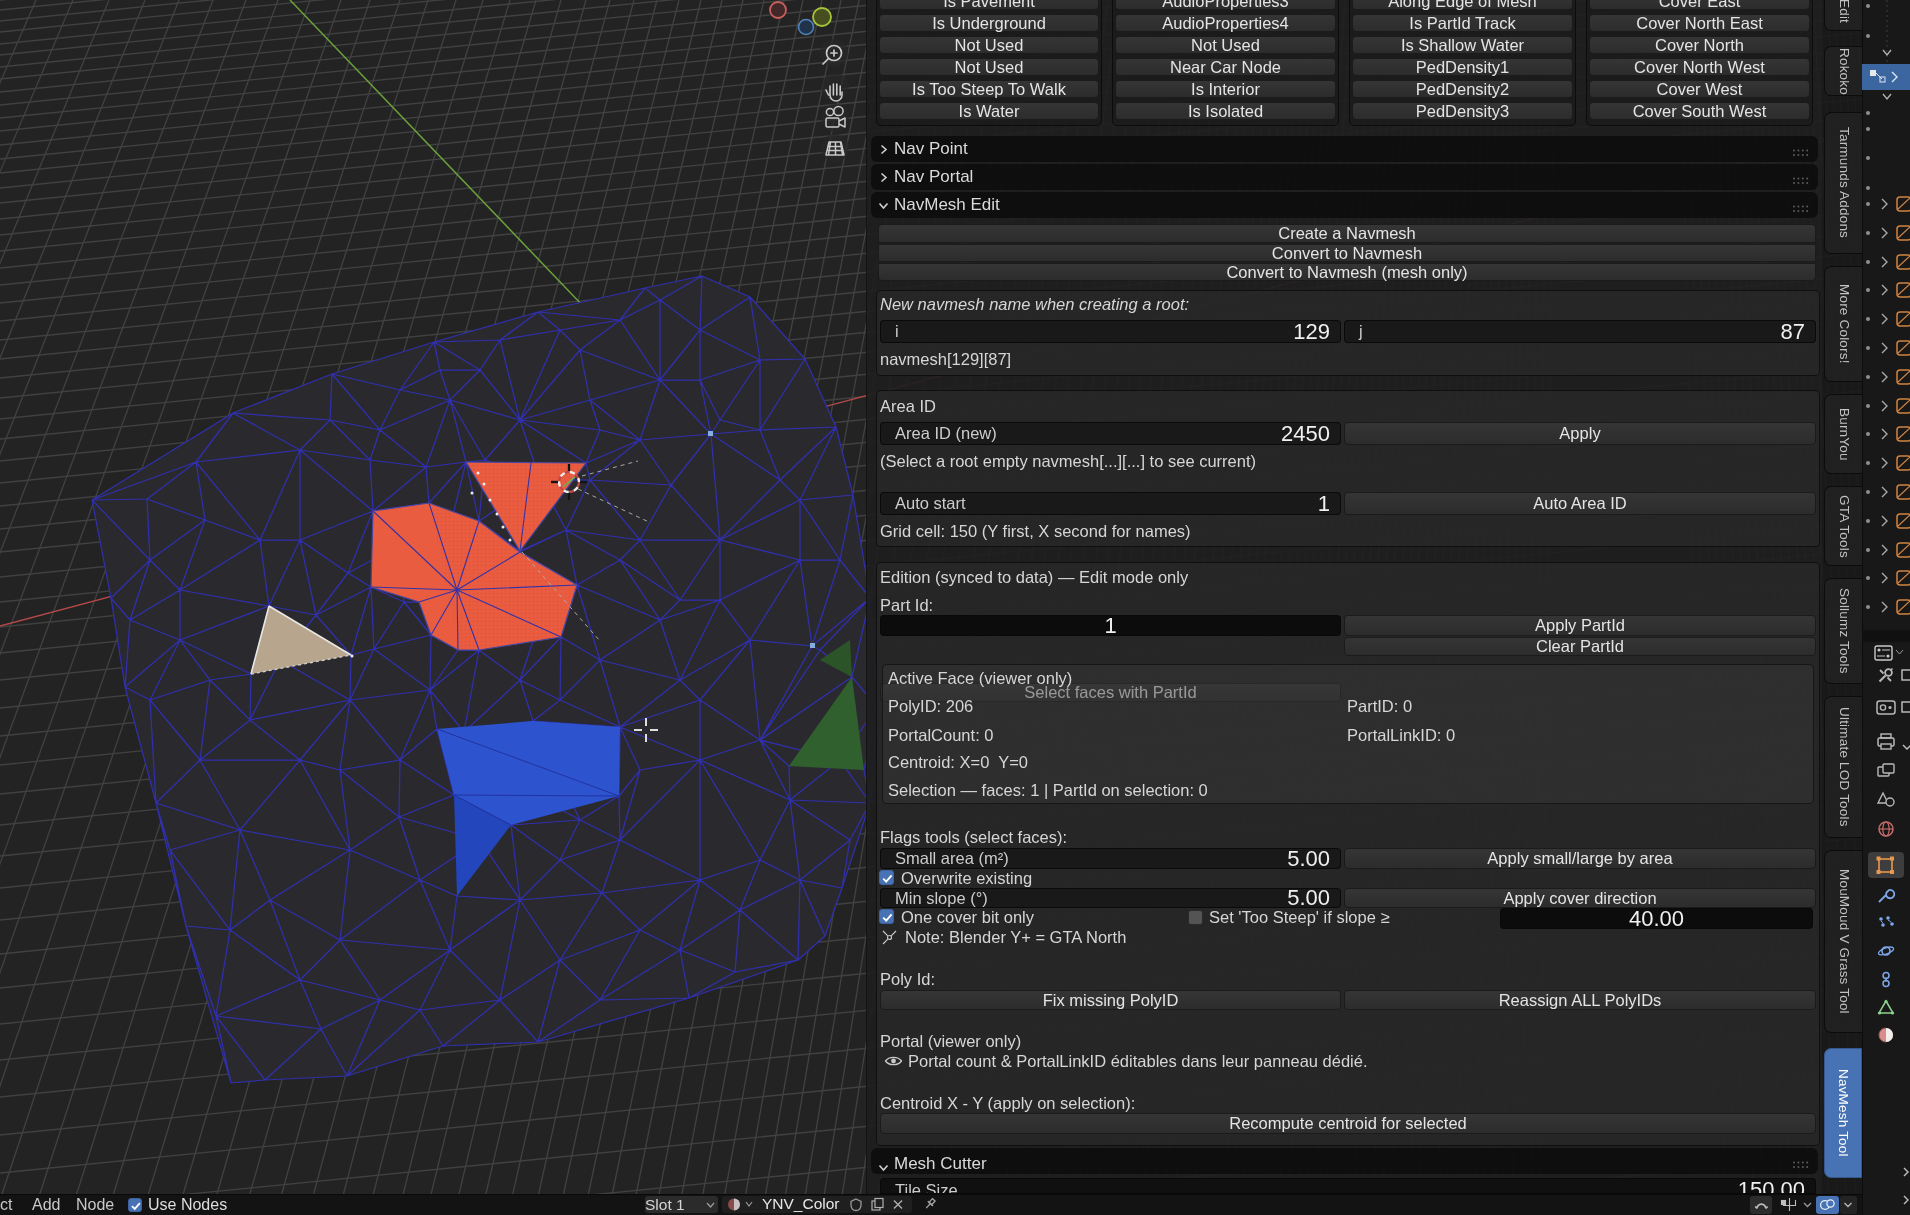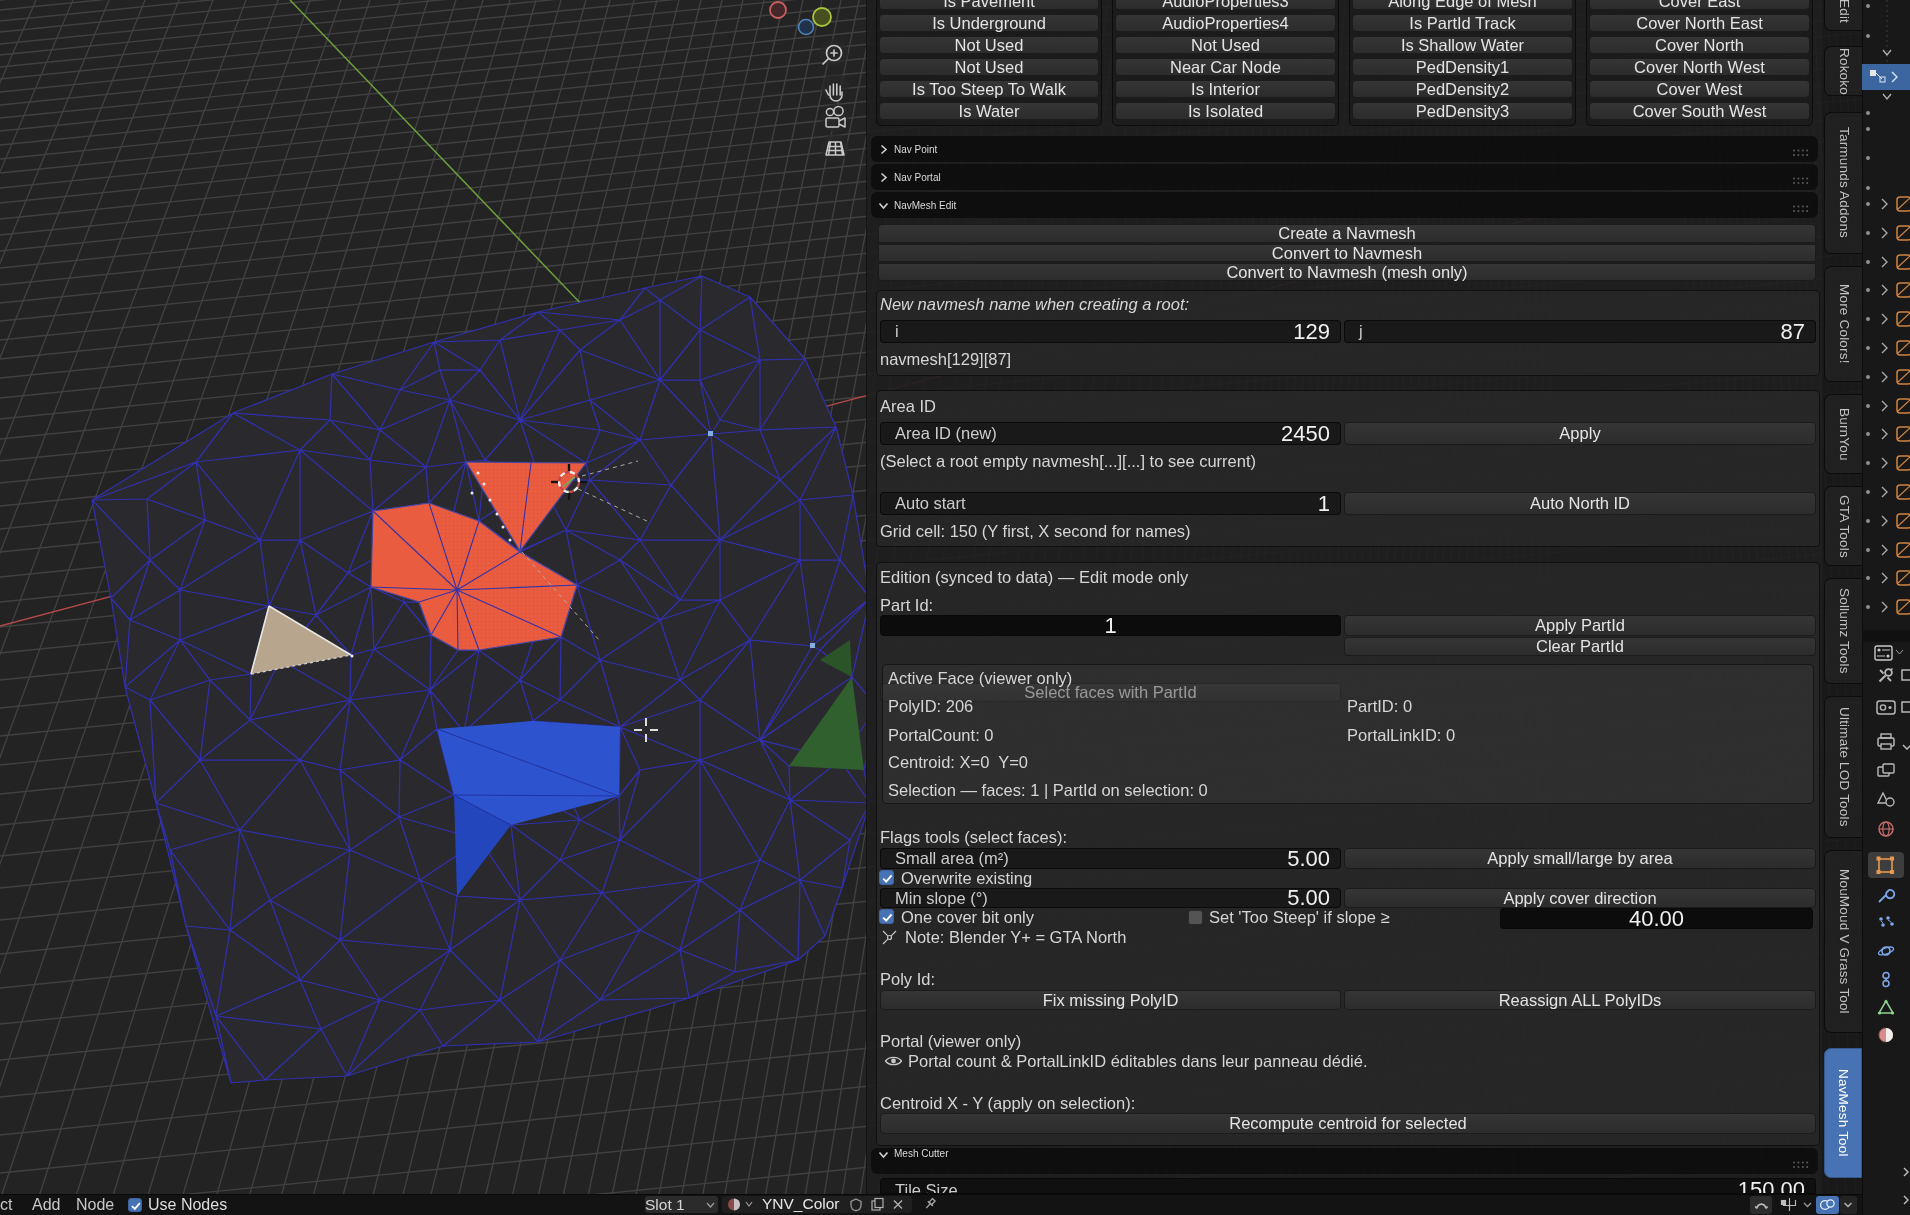--- a/index.html
+++ b/index.html
@@ -5,21 +5,21 @@
 html,body { width:1910px; height:1215px; overflow:hidden; background:#232323;
   font-family:"Liberation Sans", sans-serif; }
 #vp { position:absolute; left:0; top:0; }
 div { position:absolute; }
 .btn { background:linear-gradient(#353535,#2c2c2c); border:1px solid #1b1b1b; border-radius:4px;
   color:#e4e4e4; font-size:16.5px; display:flex; align-items:center; justify-content:center;
   white-space:nowrap; }
 .lab { color:#d6d6d6; font-size:16.5px; white-space:nowrap; }
 .flab { color:#cccccc; font-size:16.5px; white-space:nowrap; }
 .fval { color:#f0f0f0; font-size:22px; white-space:nowrap; }
-.ht { color:#dadada; font-size:10px; }
+.ht { color:#dadada; font-size:17px; }
 .tab { }
 </style></head>
 <body>
 <svg id="vp" width="1910" height="1215" viewBox="0 0 1910 1215">
 <rect width="1910" height="1215" fill="#232323"></rect>
 <g stroke="#414141" stroke-width="1.35">
       <line x1="0" y1="-30" x2="1910" y2="-221"></line>
       <line x1="0" y1="-20" x2="1910" y2="-211"></line>
       <line x1="0" y1="-10" x2="1910" y2="-201"></line>
       <line x1="0" y1="-0" x2="1910" y2="-191"></line>
@@ -467,21 +467,21 @@
         <circle cx="6.4" cy="2.5" r="1" fill="#5c5c5c"></circle>
         <circle cx="10.8" cy="2.5" r="1" fill="#5c5c5c"></circle>
         <circle cx="15.200000000000001" cy="2.5" r="1" fill="#5c5c5c"></circle>
         <circle cx="2.0" cy="6.9" r="1" fill="#5c5c5c"></circle>
         <circle cx="6.4" cy="6.9" r="1" fill="#5c5c5c"></circle>
         <circle cx="10.8" cy="6.9" r="1" fill="#5c5c5c"></circle>
         <circle cx="15.200000000000001" cy="6.9" r="1" fill="#5c5c5c"></circle>
       </svg></div>
   </div>
 <div style="left:871px;top:1148px;width:947px;height:26px;background:rgba(13,13,13,0.88);border-radius:6px;position:absolute;">
-    <div style="display:flex;align-items:flex-start;height:100%;padding-left:6px">
+    <div style="display:flex;align-items:flex-end;height:100%;padding-left:6px">
       <svg width="13" height="13" viewBox="0 0 13 13" style="margin:0 4px 0 0">
         <path d="M2.5 4.5 L6.5 9 L10.5 4.5" stroke="#d0d0d0" stroke-width="1.6" fill="none"></path>
       </svg>
       <span class="ht">Mesh Cutter</span>
     </div>
     <div style="position:absolute;right:8px;top:8px"><svg width="18" height="10" viewBox="0 0 18 10">
         <circle cx="2.0" cy="2.5" r="1" fill="#5c5c5c"></circle>
         <circle cx="6.4" cy="2.5" r="1" fill="#5c5c5c"></circle>
         <circle cx="10.8" cy="2.5" r="1" fill="#5c5c5c"></circle>
         <circle cx="15.200000000000001" cy="2.5" r="1" fill="#5c5c5c"></circle>
@@ -510,21 +510,21 @@
 <div style="left:880px;top:422px;width:461px;height:23px;background:rgba(24,24,24,0.95);border:1px solid rgba(9,9,9,0.9);border-radius:4px;display:flex;align-items:center;padding:0 10px 0 14px;">
     <span class="flab">Area ID (new)</span>
     <span class="fval" style="margin-left:auto">2450</span>
   </div>
 <div class="btn" style="left:1344px;top:422px;width:472px;height:23px;">Apply</div>
 <div class="lab" style="left:880px;top:450px;height:22px;line-height:22px;">(Select a root empty navmesh[...][...] to see current)</div>
 <div style="left:880px;top:492px;width:461px;height:23px;background:rgba(24,24,24,0.95);border:1px solid rgba(9,9,9,0.9);border-radius:4px;display:flex;align-items:center;padding:0 10px 0 14px;">
     <span class="flab">Auto start</span>
     <span class="fval" style="margin-left:auto">1</span>
   </div>
-<div class="btn" style="left:1344px;top:492px;width:472px;height:23px;">Auto North ID</div>
+<div class="btn" style="left:1344px;top:492px;width:472px;height:23px;">Auto Area ID</div>
 <div class="lab" style="left:880px;top:520px;height:22px;line-height:22px;">Grid cell: 150 (Y first, X second for names)</div>
 <div style="left:876px;top:562px;width:944px;height:584px;background:rgba(42,42,42,0.75);border:1px solid rgba(12,12,12,0.85);border-radius:5px;"></div>
 <div class="lab" style="left:880px;top:566px;height:22px;line-height:22px;">Edition (synced to data) — Edit mode only</div>
 <div class="lab" style="left:880px;top:594px;height:22px;line-height:22px;">Part Id:</div>
 <div style="left:880px;top:615px;width:461px;height:21px;background:#0c0c0c;border:1px solid rgba(9,9,9,0.9);border-radius:4px;display:flex;align-items:center;">
     <span class="fval" style="margin:0 auto">1</span>
   </div>
 <div class="btn" style="left:1344px;top:615px;width:472px;height:21px;">Apply PartId</div>
 <div class="btn" style="left:880px;top:637px;width:461px;height:19px;margin-top:46px;">Select faces with PartId</div>
 <div class="btn" style="left:1344px;top:637px;width:472px;height:19px;">Clear PartId</div>

